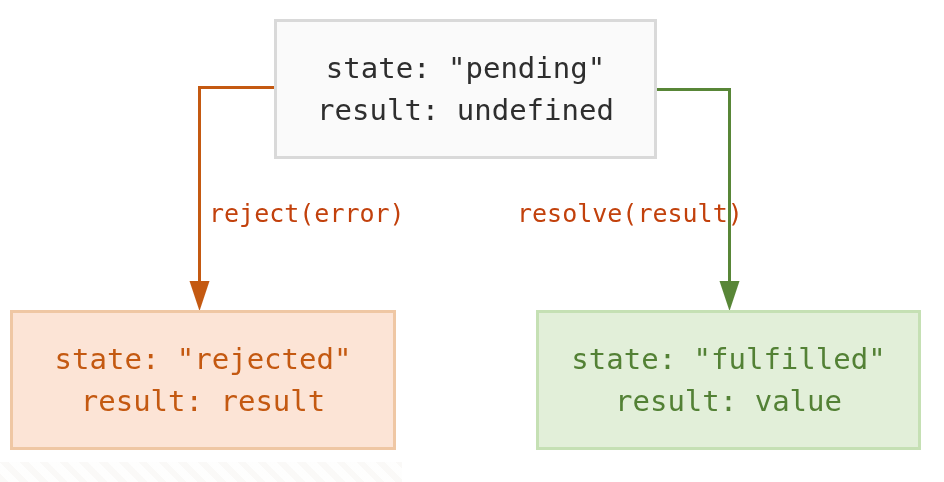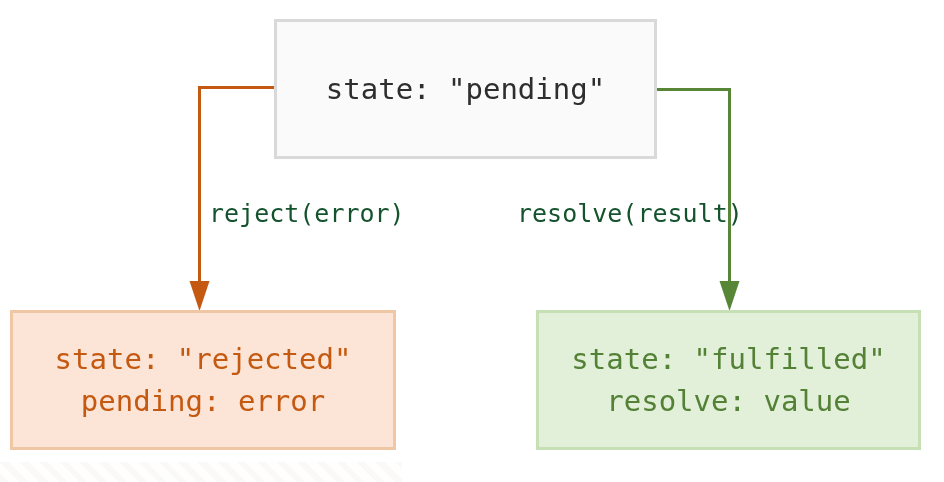--- a/index.html
+++ b/index.html
@@ -60,21 +60,21 @@
     height: 140px;
     background: #e2efd9;
     border: 3px solid #c5e0b4;
     color: #538135;
   }
   .arrow-label {
     position: absolute;
     top: 199px;
     font-size: 25px;
     line-height: 30px;
-    color: #14532d;
+    color: #c2410c;
     white-space: pre;
   }
   .label-reject  { left: 209px; }
   .label-resolve { left: 517px; }
   .bottom-artifact {
     position: absolute;
     left: 0;
     top: 462px;
     width: 402px;
     height: 20px;
@@ -95,31 +95,32 @@
 
     <polyline points="274,87.5 199.5,87.5 199.5,283" fill="none" stroke="#c45911" stroke-width="3"></polyline>
     <polygon points="189.5,281 209.5,281 199.5,311" fill="#c45911"></polygon>
 
     <polyline points="656,89.5 729.5,89.5 729.5,283" fill="none" stroke="#588637" stroke-width="3"></polyline>
     <polygon points="719.5,281 739.5,281 729.5,311" fill="#588637"></polygon>
   </svg>
 
   <div class="box box-pending">
     <div>state: "pending"</div>
+    <div>result: undefined</div>
   </div>
 
   <div class="arrow-label label-reject">reject(error)</div>
 
   <div class="arrow-label label-resolve">resolve(result)</div>
 
   <div class="box box-rejected">
     <div>state: "rejected"</div>
-    <div>pending: error</div>
+    <div>result: result</div>
   </div>
 
   <div class="box box-fulfilled">
     <div>state: "fulfilled"</div>
-    <div>resolve: value</div>
+    <div>result: value</div>
   </div>
 
   <div class="bottom-artifact"></div>
 
 </div>
 
 </body></html>

